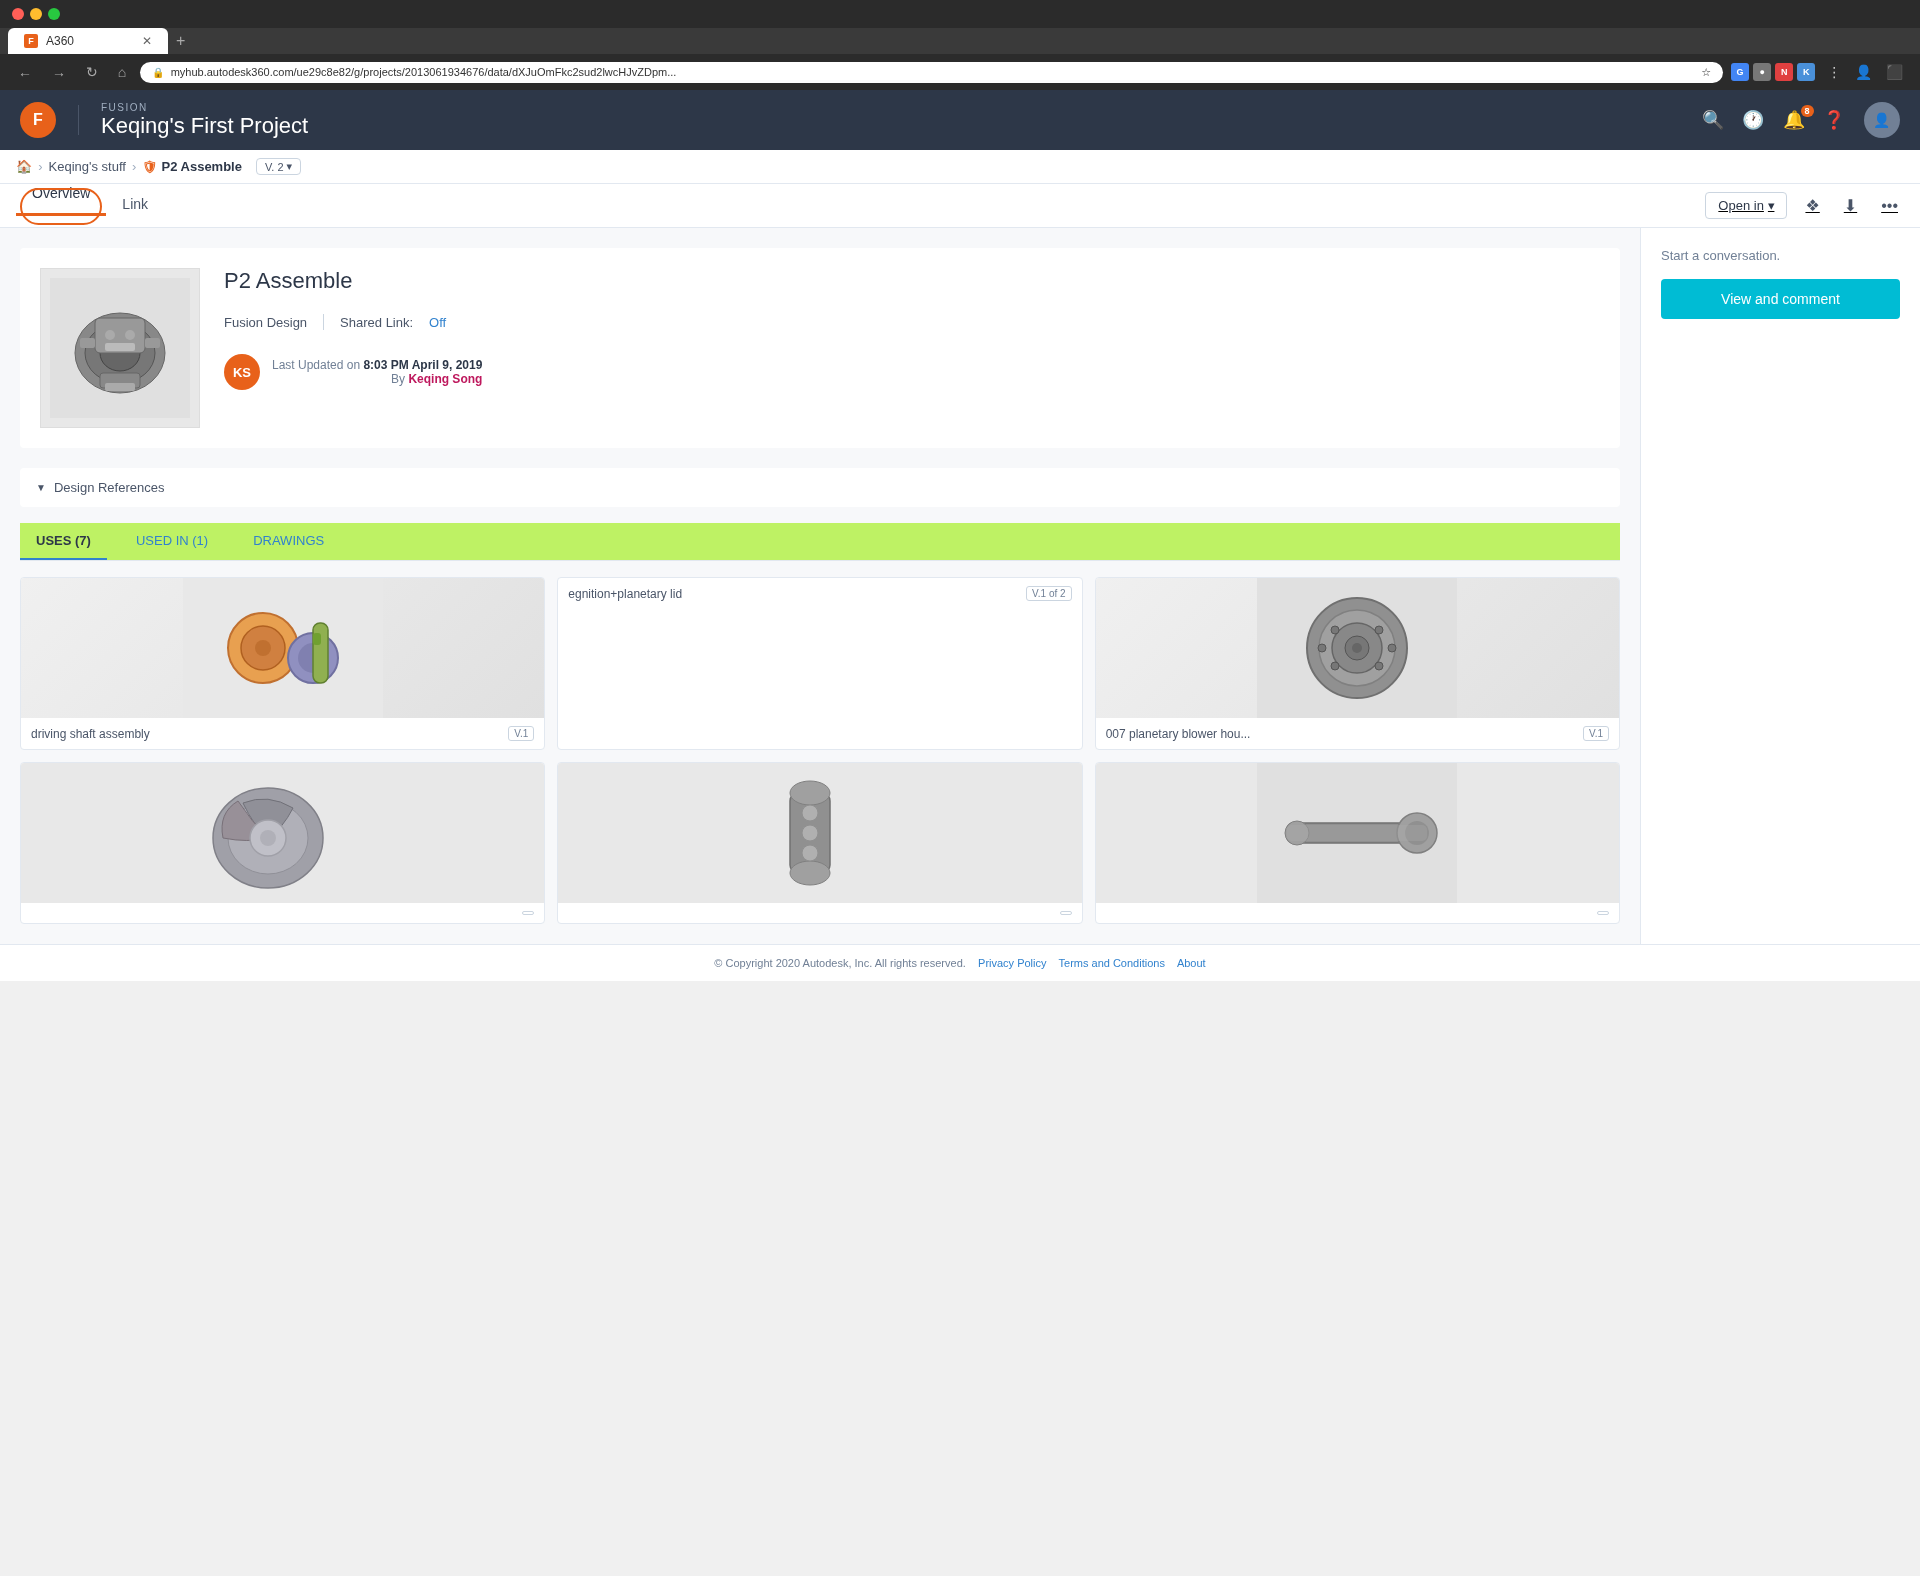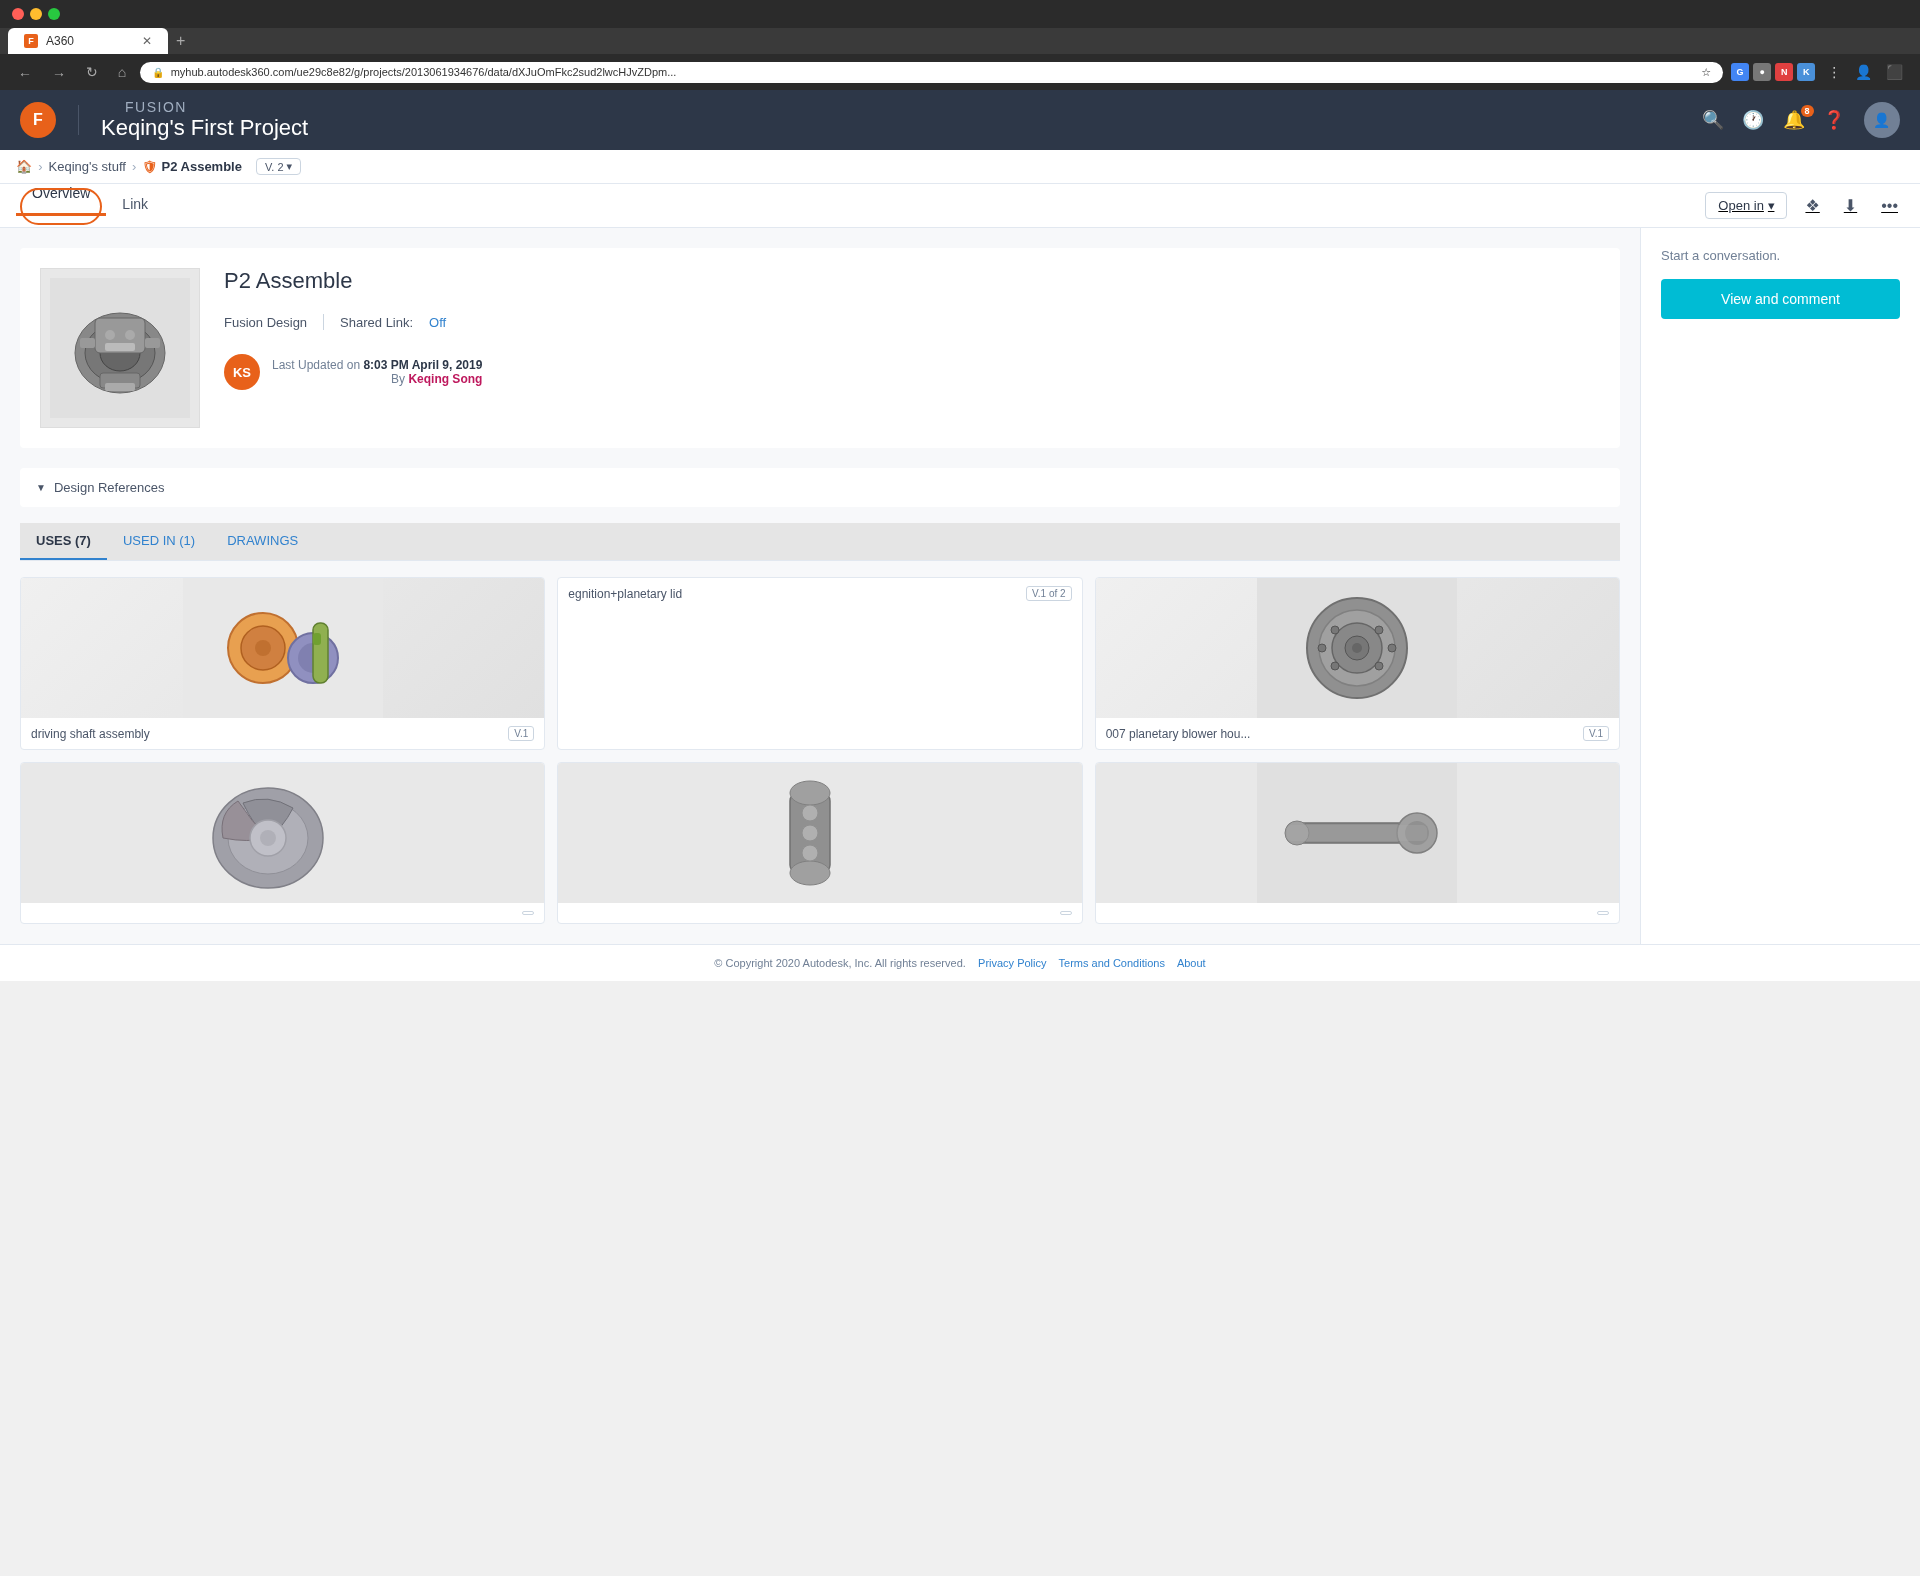--- a/index.html
+++ b/index.html
@@ -30,21 +30,21 @@
     .ext-k { background: #4a90d9; }
     .browser-action-icons { display: flex; gap: 6px; }
     .browser-icon-btn { background: none; border: none; color: #ccc; font-size: 14px; cursor: pointer; padding: 2px 4px; }
 
     
     .app-header { background: #2d3748; display: flex; align-items: center; padding: 0 20px; height: 60px; }
     .app-logo { display: flex; align-items: center; gap: 10px; }
     .fusion-icon { width: 36px; height: 36px; background: #e8611a; border-radius: 50%; display: flex; align-items: center; justify-content: center; color: white; font-weight: bold; font-size: 16px; }
     .app-logo-divider { width: 1px; height: 30px; background: #4a5568; margin: 0 12px; }
     .app-title-block { display: flex; flex-direction: column; }
-    .app-subtitle { font-size: 14px; color: #a0aec0; letter-spacing: 1.5px; text-transform: uppercase; margin-left: 24px; }
+    .app-subtitle { font-size: 10px; color: #a0aec0; letter-spacing: 1.5px; text-transform: uppercase; }
     .app-title { font-size: 22px; color: white; font-weight: 300; }
     .app-header-spacer { flex: 1; }
     .app-header-icons { display: flex; align-items: center; gap: 18px; }
     .header-icon-btn { background: none; border: none; color: #a0aec0; font-size: 18px; cursor: pointer; position: relative; }
     .notification-badge { position: absolute; top: -4px; right: -8px; background: #e8611a; color: white; font-size: 9px; font-weight: bold; border-radius: 8px; padding: 1px 4px; }
     .avatar { width: 36px; height: 36px; border-radius: 50%; background: #718096; overflow: hidden; display: flex; align-items: center; justify-content: center; color: white; font-size: 14px; }
 
     
     .breadcrumb-bar { background: white; padding: 8px 16px; display: flex; align-items: center; gap: 6px; font-size: 13px; border-bottom: 1px solid #e2e8f0; }
     .breadcrumb-home { color: #4a5568; }
@@ -80,21 +80,21 @@
     .author-info { font-size: 12px; color: #718096; }
     .author-info strong { color: #be185d; }
     .author-date { font-weight: 600; color: #2d3748; }
 
     
     .design-refs { background: white; border-radius: 4px; padding: 12px 16px; margin-bottom: 16px; }
     .design-refs-header { display: flex; align-items: center; gap: 8px; font-size: 13px; color: #4a5568; cursor: pointer; }
     .triangle-down { font-size: 10px; }
 
     
-    .sub-tabs { display: flex; gap: 0; border-bottom: 1px solid #e2e8f0; margin-bottom: 16px; background: #e5e5e5; padding: 0 0; }
+    .sub-tabs { display: flex; gap: 13px; border-bottom: 1px solid #e2e8f0; margin-bottom: 16px; background: #bef264; padding: 0 0; }
     .sub-tab { padding: 10px 16px; font-size: 13px; cursor: pointer; color: #718096; border-bottom: 2px solid transparent; }
     .sub-tab.active { color: #2d3748; border-bottom: 2px solid #3182ce; font-weight: 600; }
     .sub-tab.blue { color: #3182ce; }
 
     
     .cards-grid { display: grid; grid-template-columns: repeat(3, 1fr); gap: 12px; }
     .card { background: white; border: 1px solid #e2e8f0; border-radius: 4px; overflow: hidden; cursor: pointer; }
     .card-thumb { height: 140px; background: #e8e8e8; display: flex; align-items: center; justify-content: center; position: relative; }
     .card-badge { position: absolute; bottom: 0; left: 0; right: 0; background: #38b2ac; color: white; font-size: 12px; padding: 4px 10px; }
     .card-footer { display: flex; align-items: center; justify-content: space-between; padding: 8px 10px; font-size: 12px; color: #4a5568; }

